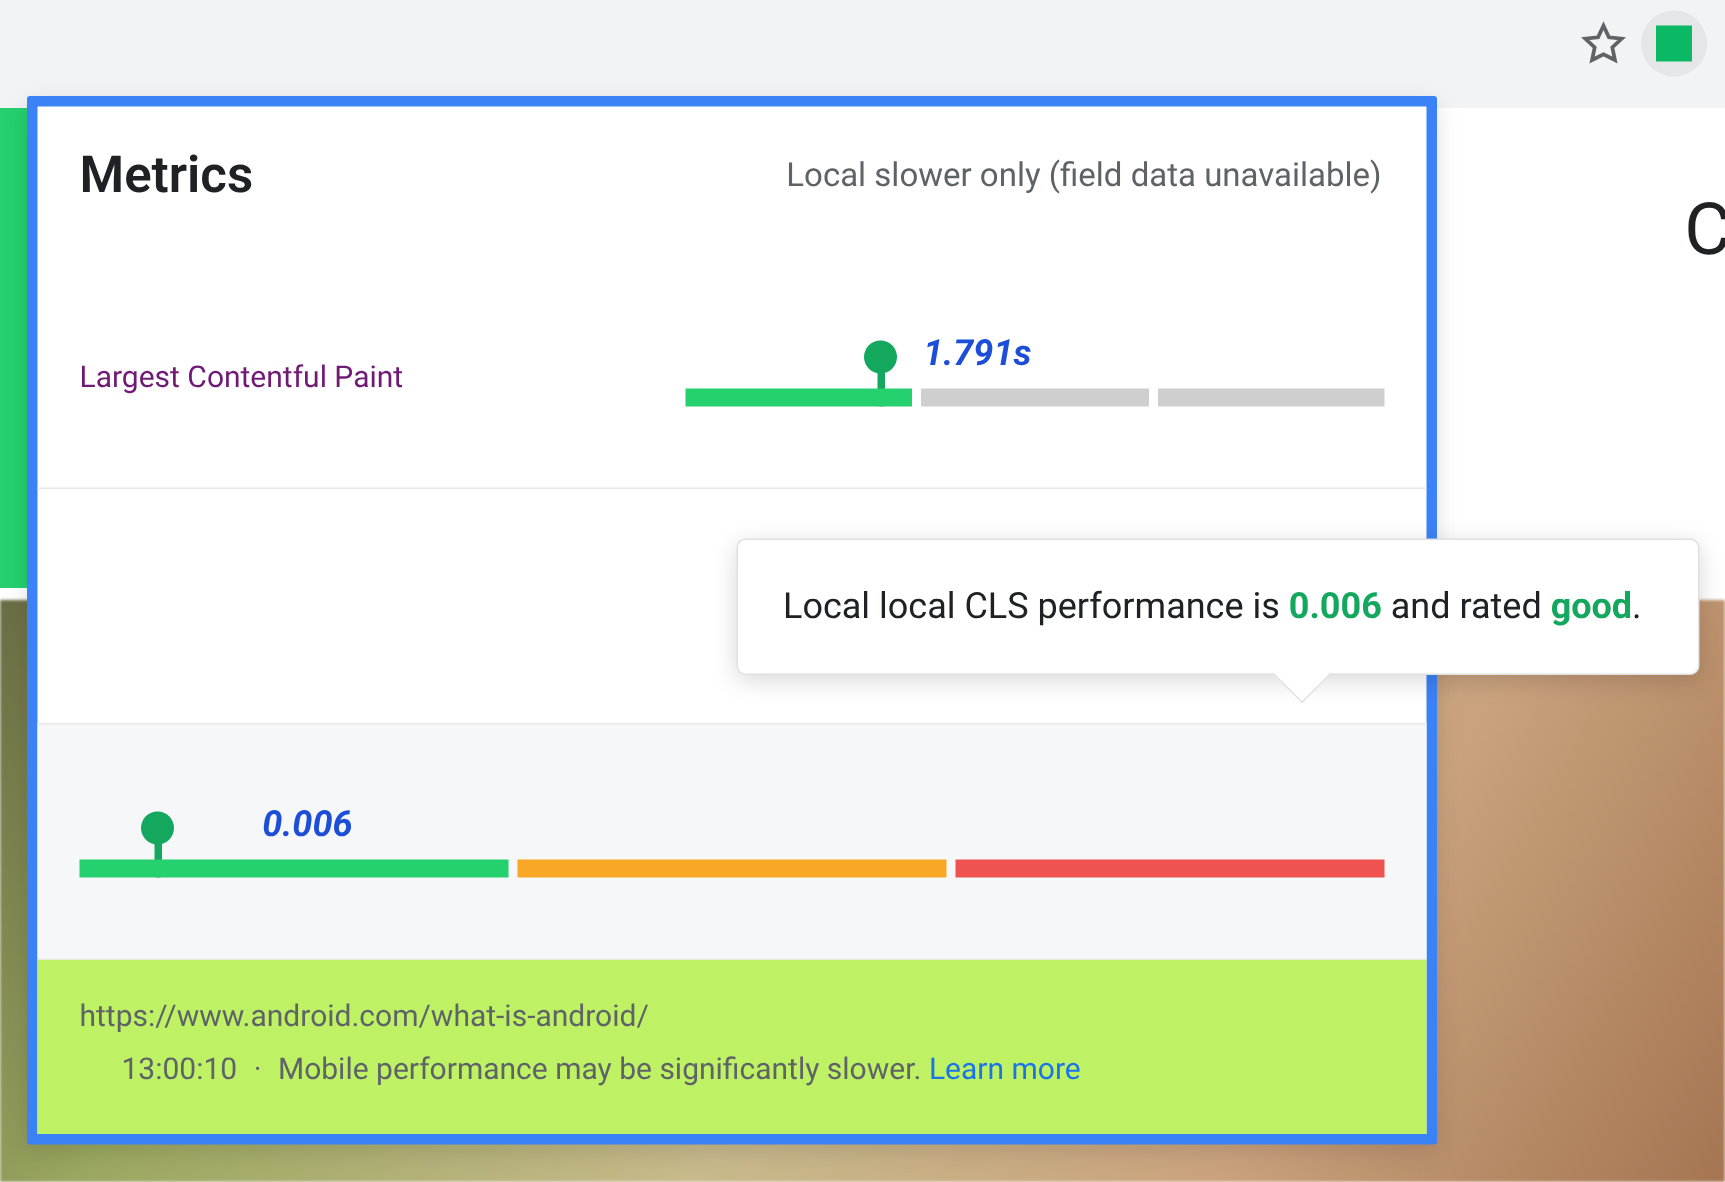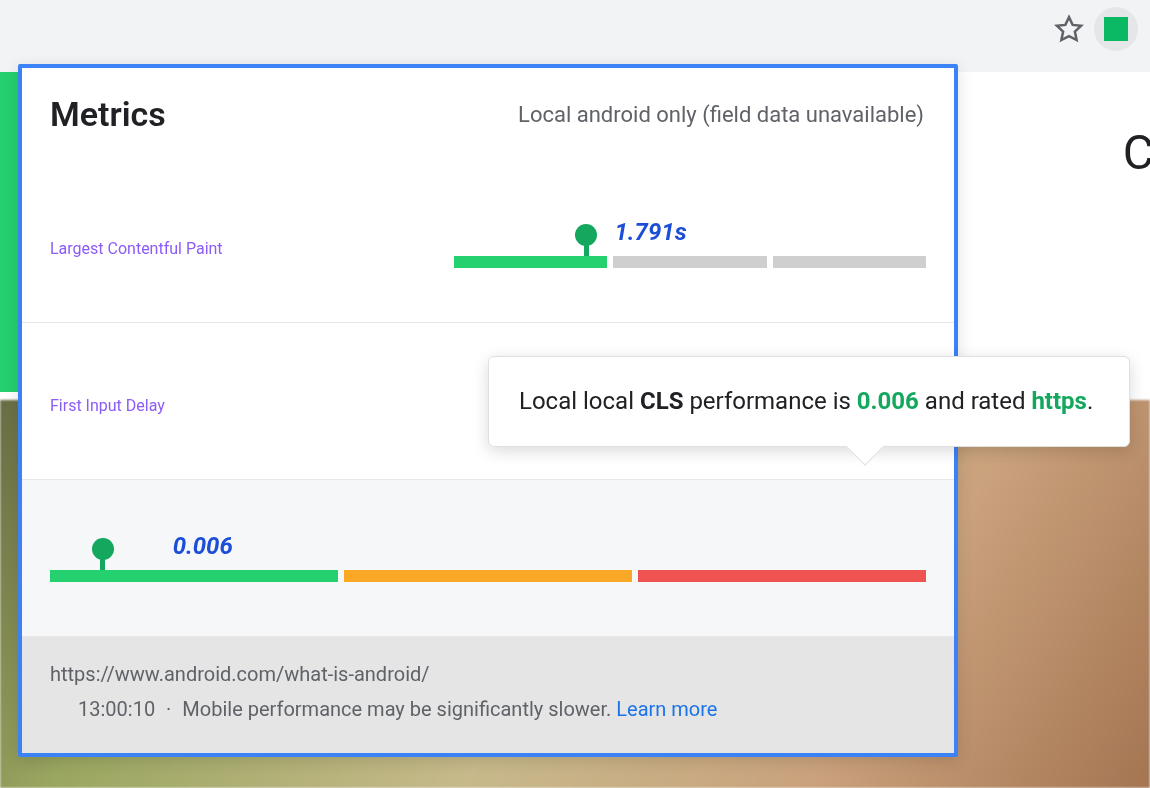--- a/index.html
+++ b/index.html
@@ -81,21 +81,21 @@
       font-weight: 400;
       color: #202124;
     }
     
     .popup {
       position: absolute;
       top: 64px;
       left: 18px;
       width: 940px;
       background: #fff;
-      border: 4px solid #3b82f6;
+      border: 7px solid #3b82f6;
       border-radius: 2px;
       box-shadow: 0 4px 16px rgba(0,0,0,0.12);
     }
     .popup-header {
       display: flex;
       justify-content: space-between;
       align-items: center;
       padding: 26px 30px 28px 28px;
     }
     .popup-title {
@@ -111,22 +111,22 @@
       display: flex;
       align-items: center;
       border-top: 1px solid #e8e8e8;
       padding: 52px 28px 44px 28px;
       position: relative;
     }
     .metric-row.first { border-top: none; padding-top: 56px; }
     .metric-row.highlight { background: #f6f7f8; }
     .metric-label {
       width: 404px;
-      font-size: 16px;
-      color: #8b5cf6;
+      font-size: 20px;
+      color: #701a75;
       flex: 0 0 404px;
     }
     .metric-track-wrap {
       flex: 1;
       position: relative;
       height: 60px;
     }
     .track {
       position: absolute;
       left: 0;
@@ -180,42 +180,42 @@
       border: 1px solid #e0e0e0;
       border-radius: 6px;
       box-shadow: 0 4px 16px rgba(0,0,0,0.15);
       padding: 26px 30px;
       width: 642px;
       font-size: 24px;
       color: #202124;
       line-height: 1.55;
       z-index: 20;
     }
-    .tooltip .cls-name { font-weight: 700; }
+    .tooltip .cls-name { font-weight: 400; }
     .tooltip .cls-val { font-weight: 700; color: #14a75e; }
     .tooltip .cls-rating { font-weight: 700; color: #14a75e; }
     .tooltip-arrow {
       position: absolute;
       bottom: -14px;
       left: 362px;
       width: 28px;
       height: 28px;
       background: #fff;
       border-right: 1px solid #e0e0e0;
       border-bottom: 1px solid #e0e0e0;
       transform: rotate(45deg);
     }
     
     .popup-footer {
       border-top: 1px solid #e8e8e8;
       padding: 20px 28px 26px 28px;
       font-size: 20px;
       color: #5f6368;
       line-height: 1.75;
-      background: #e5e5e5;
+      background: #bef264;
     }
     .popup-footer .url { color: #5f6368; }
     .popup-footer .note { color: #5f6368; margin-left: 28px; }
     .popup-footer .learn-more { color: #1a73e8; cursor: pointer; }
     .dot-sep { margin: 0 6px; }
   </style>
 </head>
 <body>
 
 <div class="browser-bar">
@@ -231,46 +231,45 @@
 
 <div class="backdrop">
   <div class="green-stripe"></div>
   <div class="photo-stripe"></div>
   <div class="c-letter">C</div>
 </div>
 
 <div class="popup">
   <div class="popup-header">
     <div class="popup-title">Metrics</div>
-    <div class="popup-sub">Local android only (field data unavailable)</div>
+    <div class="popup-sub">Local slower only (field data unavailable)</div>
   </div>
 
   <div class="metric-row first">
     <div class="metric-label">Largest Contentful Paint</div>
     <div class="metric-track-wrap">
       <div class="marker-value" style="left:34%">1.791s</div>
       <div class="marker" style="left:28%">
         <div class="dot"></div>
         <div class="stem"></div>
       </div>
       <div class="track">
         <div class="seg good"></div>
         <div class="seg grey"></div>
         <div class="seg grey"></div>
       </div>
     </div>
   </div>
 
   <div class="metric-row">
-    <div class="metric-label">First Input Delay</div>
     <div class="metric-track-wrap"></div>
   </div>
 
   <div class="tooltip" style="top:288px; left:466px;">
-    <span>Local local </span><span class="cls-name">CLS</span><span> performance is </span><span class="cls-val">0.006</span><span> and rated </span><span class="cls-rating">https</span><span>.</span>
+    <span>Local local </span><span class="cls-name">CLS</span><span> performance is </span><span class="cls-val">0.006</span><span> and rated </span><span class="cls-rating">good</span><span>.</span>
     <div class="tooltip-arrow"></div>
   </div>
 
   <div class="metric-row highlight">
     <div class="metric-track-wrap">
       <div class="marker-value" style="left:14%">0.006</div>
       <div class="marker" style="left:6%">
         <div class="dot"></div>
         <div class="stem"></div>
       </div>

